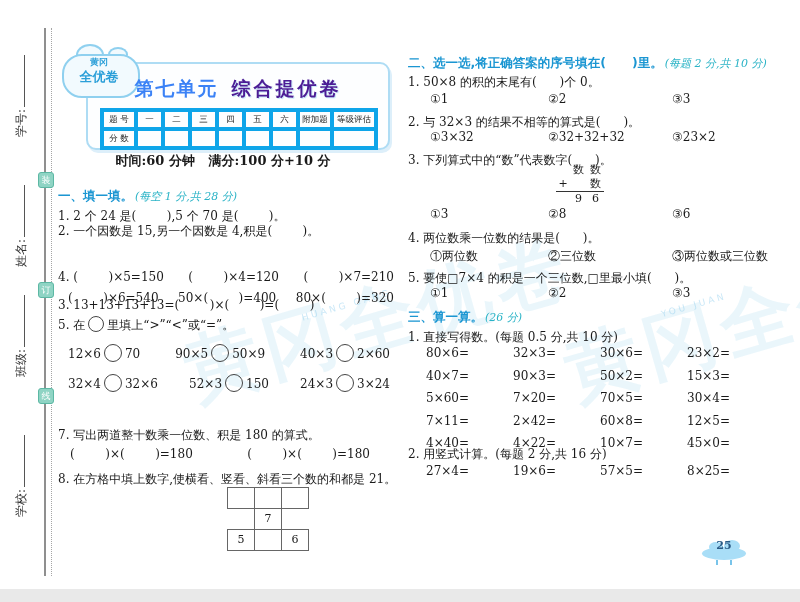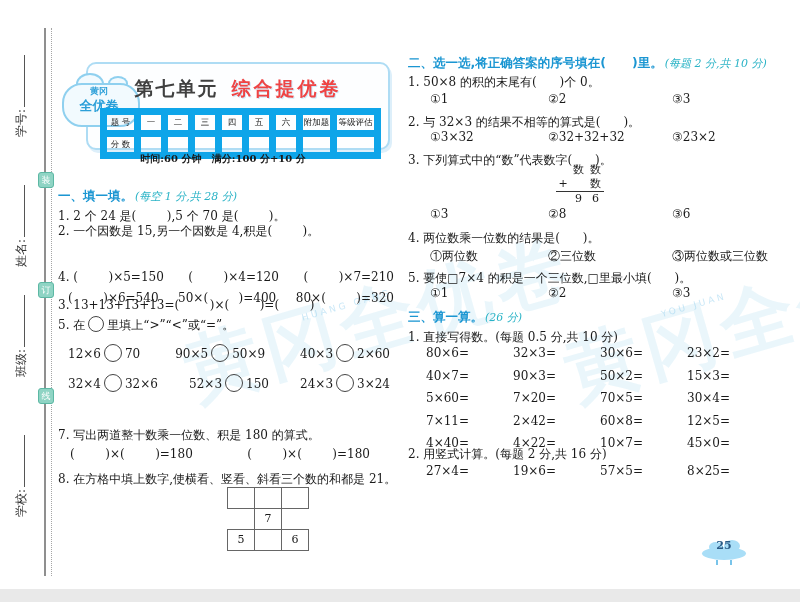--- a/index.html
+++ b/index.html
@@ -19,33 +19,33 @@
   
   .wm{position:absolute;font-family:"DejaVu Sans",sans-serif;font-weight:bold;color:rgba(125,196,232,0.16);
       font-size:74px;letter-spacing:6px;transform:rotate(-16deg);white-space:nowrap;pointer-events:none;}
   .wm-sub{position:absolute;font-family:"DejaVu Sans",sans-serif;color:rgba(140,205,238,0.45);font-size:9px;
       letter-spacing:3px;transform:rotate(-16deg);white-space:nowrap;pointer-events:none;}
 
   
   .header-card{position:absolute;left:86px;top:62px;width:300px;height:84px;border:2px solid #aedcf4;
                border-radius:10px;background:#fdfeff;box-shadow:2px 3px 0 #ddeffa;}
   .title-row{position:absolute;left:0;top:12px;width:100%;text-align:center;white-space:nowrap;}
-  .title-black{font-family:"DejaVu Sans",sans-serif;font-weight:bold;font-size:19px;color:#404040;letter-spacing:2px;}
-  .title-blue{font-family:"DejaVu Sans",sans-serif;font-weight:bold;font-size:19px;color:#ef4444;letter-spacing:3px;
+  .title-black{font-family:"DejaVu Sans",sans-serif;font-weight:bold;font-size:19px;color:#3b82f6;letter-spacing:2px;}
+  .title-blue{font-family:"DejaVu Sans",sans-serif;font-weight:bold;font-size:19px;color:#4c1d95;letter-spacing:3px;
               text-shadow:1px 1px 0 #cdeafa;margin-left:8px;}
-  .logo{position:absolute;left:-26px;top:-14px;width:78px;height:50px;margin-top:29px;}
+  .logo{position:absolute;left:-26px;top:-14px;width:78px;height:50px;}
   .logo .cloud{position:absolute;left:0;top:4px;width:74px;height:40px;background:#f2fafe;border:2px solid #8fd0ef;border-radius:20px;}
   .logo .bump1{position:absolute;left:14px;top:-6px;width:24px;height:20px;background:#f2fafe;border:2px solid #8fd0ef;border-radius:50%;border-bottom:none;}
   .logo .bump2{position:absolute;right:12px;top:-3px;width:16px;height:13px;background:#f2fafe;border:2px solid #8fd0ef;border-radius:50%;border-bottom:none;}
   .logo .txt{position:absolute;left:0;top:6px;width:74px;text-align:center;font-family:"DejaVu Sans",sans-serif;color:#2b9fd8;font-weight:bold;}
   .logo .l1{font-size:9px;display:block;}
   .logo .l2{font-size:13px;display:block;margin-top:-1px;}
   .score-table{position:absolute;left:12px;top:44px;border-collapse:collapse;table-layout:fixed;font-size:8.5px;}
-  .score-table td{border:7px solid #0ea5e9;text-align:center;height:15px;padding:0;color:#222;font-family:"DejaVu Sans",sans-serif;}
-  .time-line{position:absolute;left:55px;top:152px;width:336px;text-align:center;font-weight:bold;font-size:10px;white-space:pre;}
+  .score-table td{border:4px solid #0ea5e9;text-align:center;height:15px;padding:0;color:#222;font-family:"DejaVu Sans",sans-serif;}
+  .time-line{position:absolute;left:55px;top:152px;width:336px;text-align:center;font-weight:bold;font-size:13px;white-space:pre;}
 
   
   .col{position:absolute;}
   .ln{position:absolute;white-space:pre;font-size:12px;line-height:21px;}
   .sec-h{font-family:"DejaVu Sans",sans-serif;font-weight:bold;font-size:12.5px;color:#1b96d2;}
   .sec-note{font-style:italic;font-size:11px;color:#2ab3c6;margin-left:2px;}
 
   .flexrow{position:absolute;display:flex;justify-content:space-between;white-space:pre;font-size:12px;}
   .cmp-circle{display:inline-block;width:16px;height:16px;border:1.3px solid #444;border-radius:50%;vertical-align:-4px;margin:0 3px;}
   .cmp-circle.small{width:14px;height:14px;vertical-align:-3px;}

